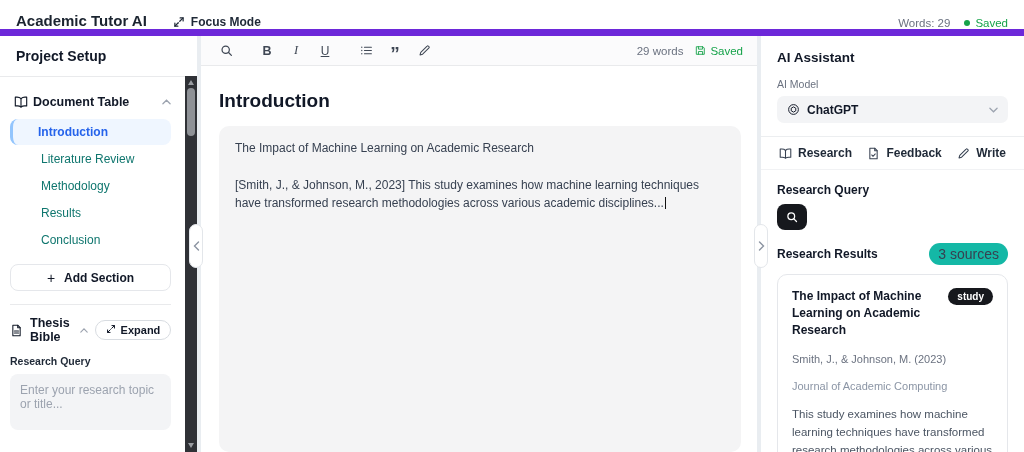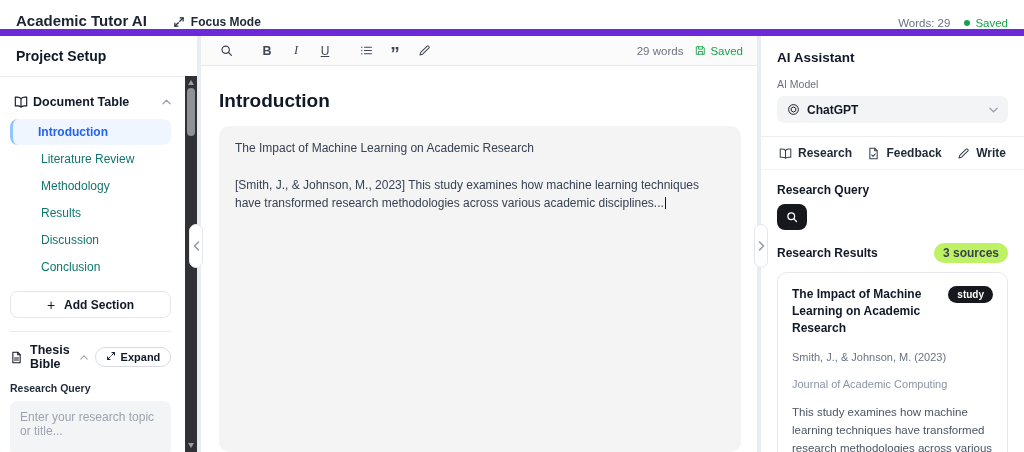--- a/index.html
+++ b/index.html
@@ -113,22 +113,22 @@
   .as-tab svg { width:13px; height:13px; color:#374151; }
   .q-label { margin-top:13px; font-size:12px; font-weight:700; color:#111827; }
   .q-row { margin-top:7px; display:flex; gap:7px; }
   .q-input { flex:1; height:26px; background:#f3f4f6; border:none; border-radius:7px;
     padding:0 10px; font-size:12px; font-family:inherit; color:#374151; min-width:0; }
   .q-btn { width:30px; height:26px; background:#16181d; border:none; border-radius:8px;
     display:flex; align-items:center; justify-content:center; cursor:pointer; flex:none; }
   .q-btn svg { width:12px; height:12px; color:#fff; }
   .results-row { margin-top:13px; display:flex; align-items:center; justify-content:space-between;gap:48px; }
   .results-label { font-size:12px; font-weight:700; color:#111827; }
-  .sources-badge { background:#bef264; border-radius:999px; padding:3px 9px; font-size:12px;
-    font-weight:700; color:#374151; }
+  .sources-badge { background:#14b8a6; border-radius:999px; padding:3px 9px; font-size:14px;
+    font-weight:400; color:#374151; }
   .result-card { margin-top:9px; border:1px solid #e5e7eb; border-radius:10px;
     padding:13px 14px 14px; background:#fff; }
   .rc-head { display:flex; align-items:flex-start; gap:8px; }
   .rc-title { flex:1; font-size:12px; font-weight:700; color:#111827; line-height:1.4; }
   .rc-badge { flex:none; background:#16181d; color:#fff; border-radius:999px;
     padding:3px 9px; font-size:10px; font-weight:700; }
   .rc-authors { margin-top:15px; font-size:11px; color:#6b7280; }
   .rc-journal { margin-top:15px; font-size:11px; color:#8b95a5; }
   .rc-summary { margin-top:14px; font-size:11.5px; color:#4b5563; line-height:1.55; }
   svg { display:block; }
@@ -179,21 +179,20 @@
                 <path d="M1 5l4-4 4 4"></path>
               </svg>
           </span>
         </div>
 
         <div class="sb-nav">
           <div class="sb-item active">Introduction</div>
           <div class="sb-item">Literature Review</div>
           <div class="sb-item">Methodology</div>
           <div class="sb-item">Results</div>
-          <div class="sb-item">Discussion</div>
           <div class="sb-item">Conclusion</div>
         </div>
 
         <button class="add-section">
           <span class="plus">+</span>
           <span>Add Section</span>
         </button>
 
         <div class="sb-divider"></div>
 

